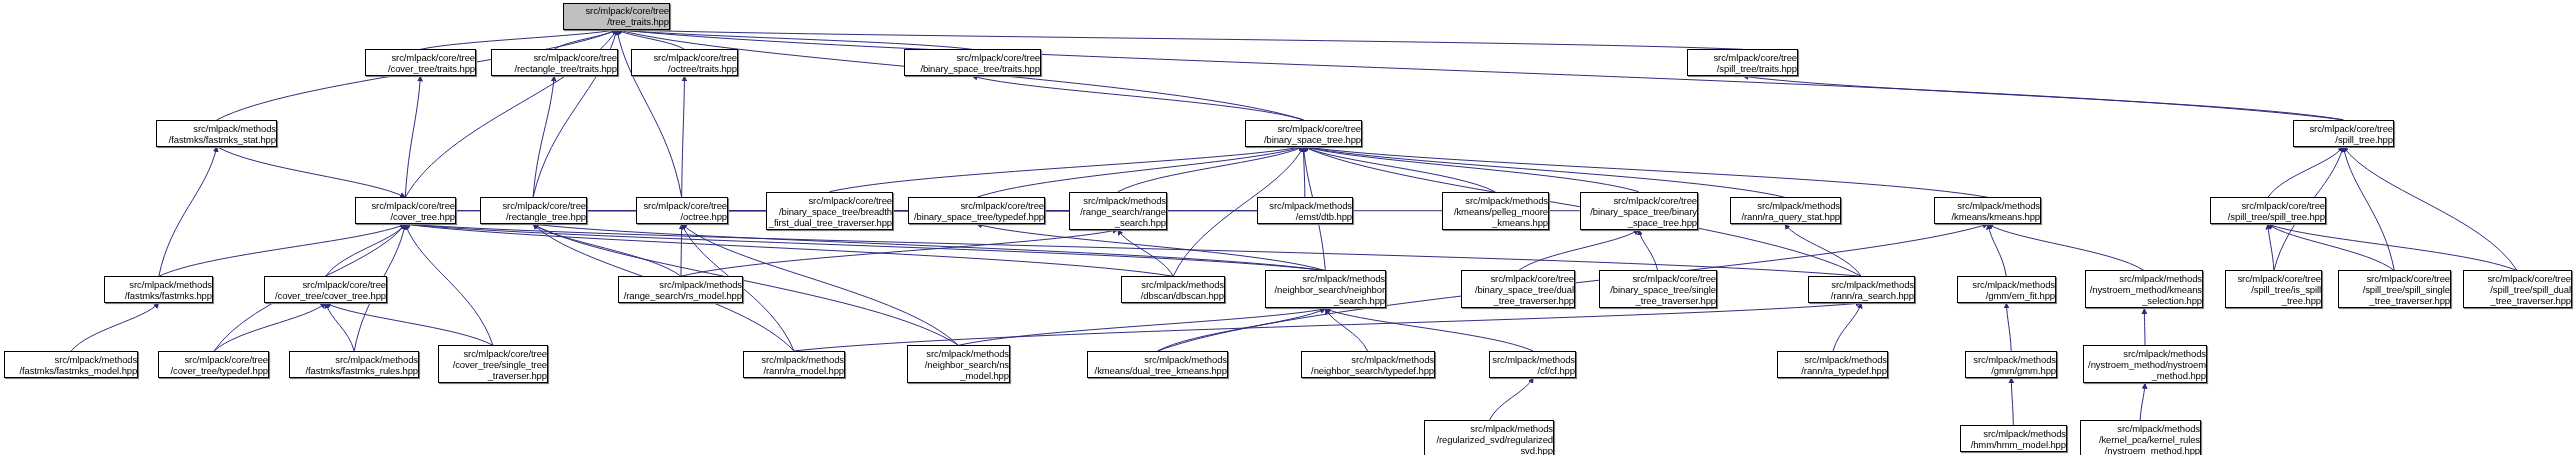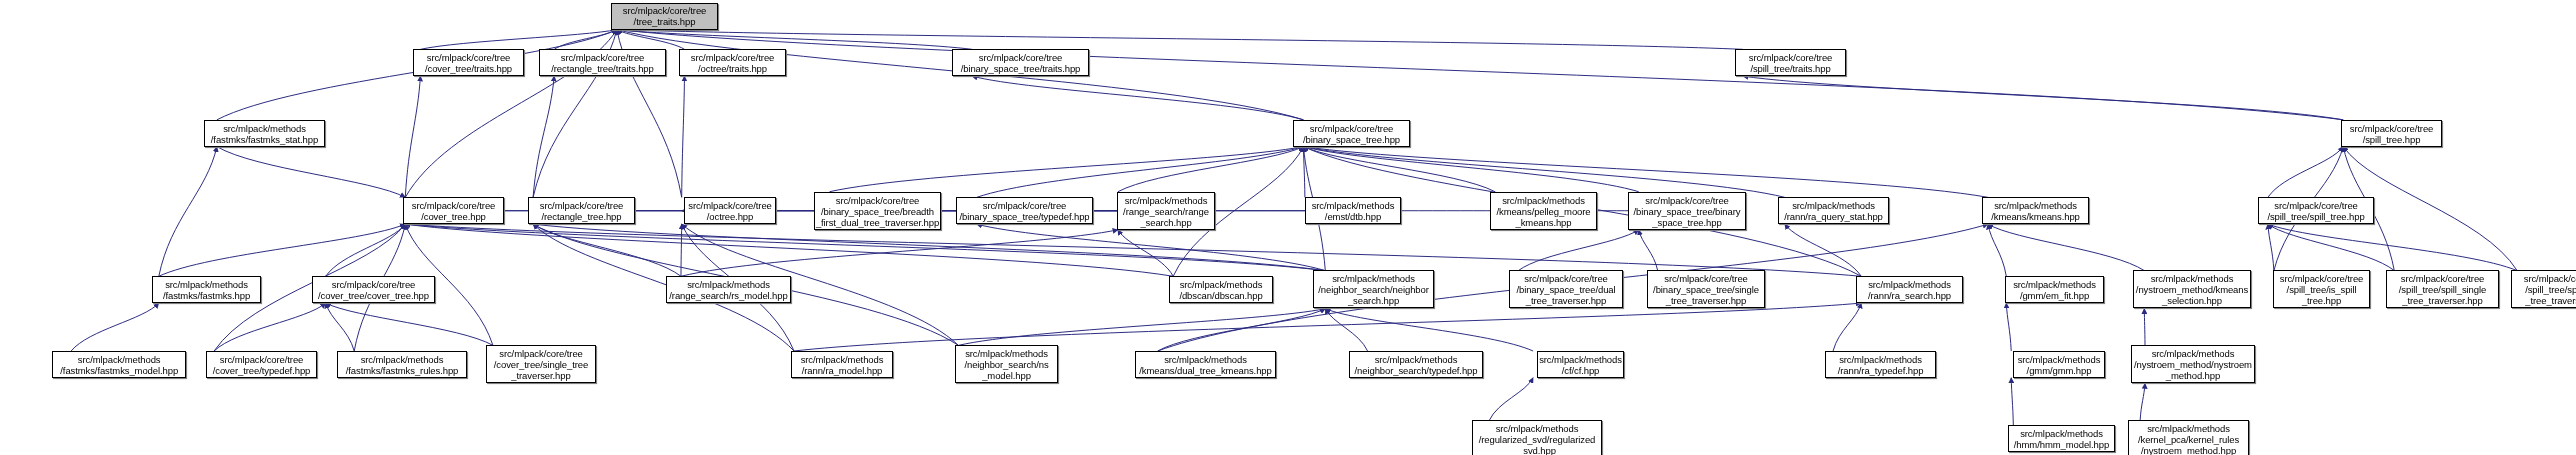--- a/index.html
+++ b/index.html
@@ -25,30 +25,29 @@
     pointer-events: none;
   }
   .node {
     position: absolute;
     box-sizing: border-box;
     border: 0.7px solid #000000;
     background: #ffffff;
     color: #000000;
     font-size: 9.5px;
     line-height: 11px;
-    text-align: center;
+    text-align: right;
     display: flex;
     flex-direction: column;
     align-items: center;
     justify-content: center;
     white-space: pre-line;
     letter-spacing: -0.1px;
     z-index: 5;
     box-shadow: 1.1px 1.1px 0 0 #808080;
-    margin-left: 48px;
   }
   .node.root {
     background: #bfbfbf;
     border: 0.7px solid #000000;
   }
   .node .label {
     display: block;
     width: 100%;
     padding: 0 1.4px;
   }

